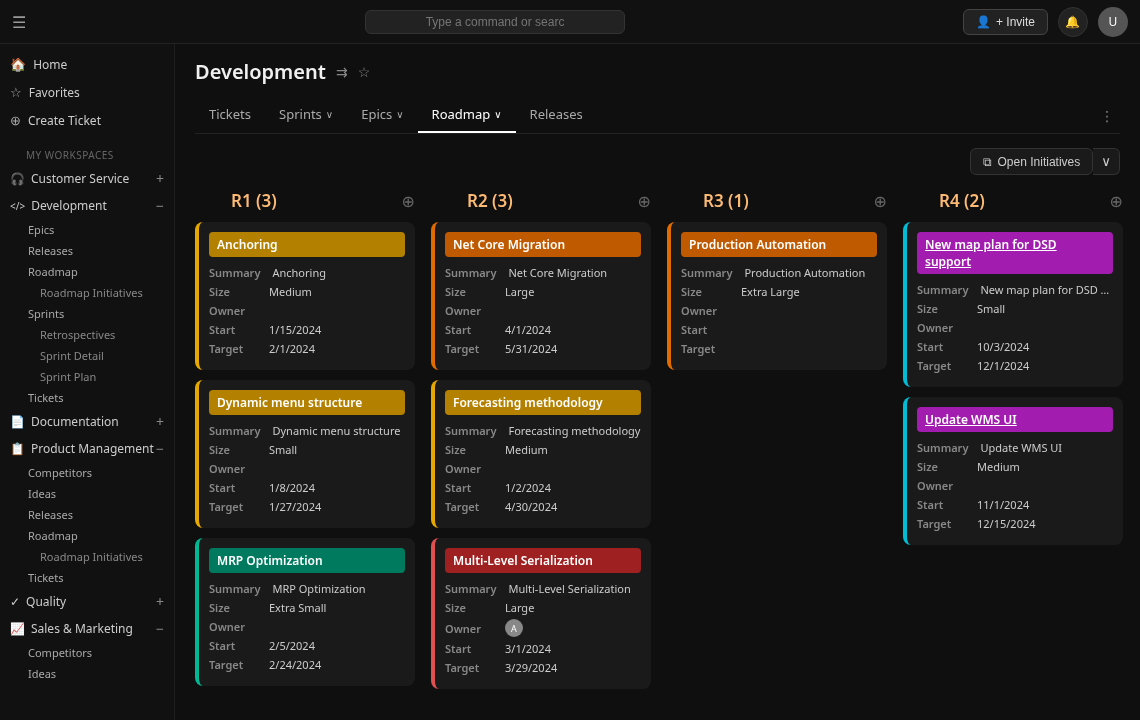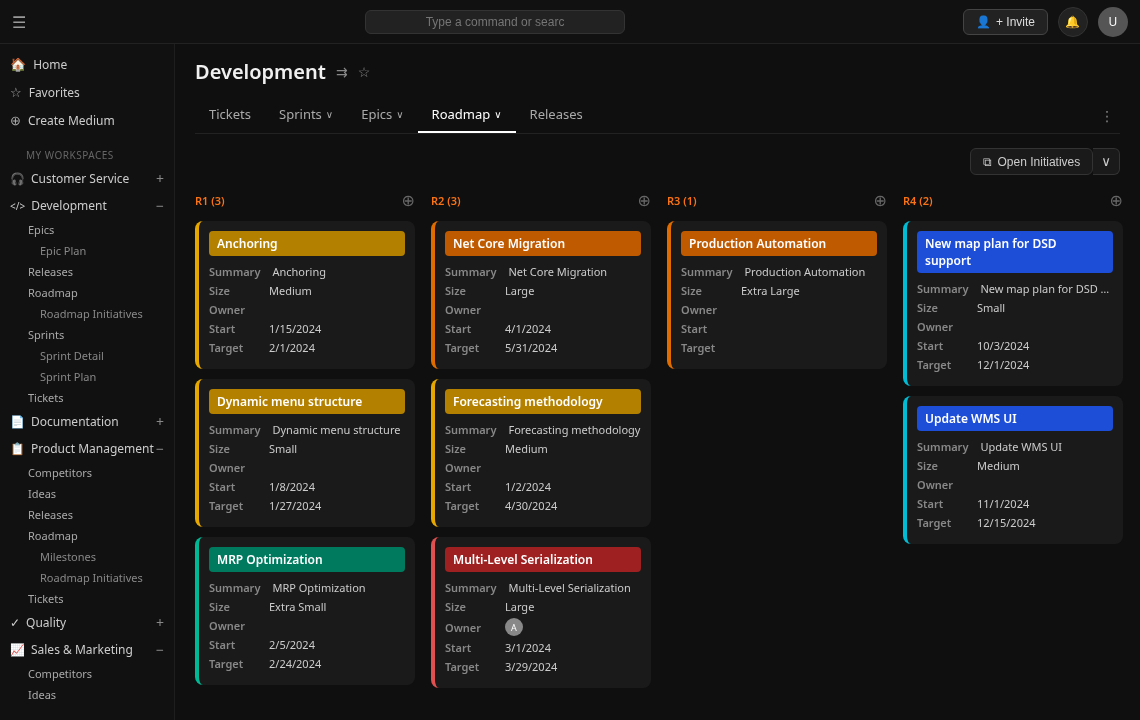--- a/index.html
+++ b/index.html
@@ -46,21 +46,21 @@
     .roadmap-content { flex: 1; overflow-x: auto; overflow-y: auto; padding: 14px 20px; }
     .roadmap-content::-webkit-scrollbar { height: 6px; width: 6px; } .roadmap-content::-webkit-scrollbar-thumb { background: #333; }
     .roadmap-toolbar { display: flex; justify-content: flex-end; margin-bottom: 14px; }
     .filter-btn { background: #1a1a1a; border: 1px solid #333; border-radius: 6px; color: #ccc; padding: 5px 12px; font-size: 12px; cursor: pointer; display: flex; align-items: center; gap: 6px; }
     .filter-btn-arrow { background: #1a1a1a; border: 1px solid #333; border-left: none; border-radius: 0 6px 6px 0; color: #ccc; padding: 5px 8px; cursor: pointer; }
 
     
     .columns { display: flex; gap: 16px; min-width: max-content; }
     .column { width: 220px; flex-shrink: 0; }
     .column-header { display: flex; align-items: center; justify-content: space-between; margin-bottom: 10px; }
-    .column-title { font-size: 11px; font-weight: 600; color: #f97316; }
+    .column-title { font-size: 17px; font-weight: 600; color: #fdba74; margin-left: 36px; }
     .column-add { color: #666; cursor: pointer; font-size: 16px; }
 
     
     .card { background: #1a1a1a; border-radius: 8px; padding: 10px; margin-bottom: 10px; border-left: 4px solid #737373; }
     .card-title { font-size: 12px; font-weight: 600; padding: 4px 8px; border-radius: 4px; margin-bottom: 8px; display: inline-block; width: 100%; }
     .card-row { display: flex; align-items: center; margin-bottom: 4px; gap: 12px; }
     .card-label { color: #888; font-size: 11px; font-weight: 600; min-width: 48px; }
     .card-value { color: #ccc; font-size: 11px; flex: 1; white-space: nowrap; overflow: hidden; text-overflow: ellipsis; }
     .card-avatar { width: 18px; height: 18px; border-radius: 50%; background: #888; display: inline-flex; align-items: center; justify-content: center; font-size: 9px; color: #fff; }
 
@@ -69,21 +69,21 @@
     .border-orange { border-left-color: #e06c00; }
     .border-green { border-left-color: #00b894; }
     .border-red { border-left-color: #e05050; }
     .border-teal { border-left-color: #00bcd4; }
 
     
     .bg-yellow { background: #b38000; color: #fff; }
     .bg-orange { background: #c05a00; color: #fff; }
     .bg-green { background: #007a5e; color: #fff; }
     .bg-red { background: #9e2020; color: #fff; }
-    .bg-teal { background: #1d4ed8; color: #fff; }
+    .bg-teal { background: #a21caf; color: #fff; text-decoration: underline; }
   </style>
 </head>
 <body>
 
 <div class="topbar">
   <div class="topbar-left">
     <span style="cursor:pointer; font-size:16px;">☰</span>
   </div>
   <input class="topbar-search" type="text" placeholder="Type a command or search..." style="">
   <div class="topbar-right">
@@ -105,21 +105,21 @@
       <div class="sidebar-nav-item">
         <span class="icon">🏠</span>
         <span>Home</span>
       </div>
       <div class="sidebar-nav-item">
         <span class="icon">☆</span>
         <span>Favorites</span>
       </div>
       <div class="sidebar-nav-item">
         <span class="icon">⊕</span>
-        <span>Create Medium</span>
+        <span>Create Ticket</span>
       </div>
     </div>
 
     <div class="sidebar-section-label">My Workspaces</div>
 
     <div class="sidebar-workspace-item">
       <div class="left">
         <span>🎧</span>
         <span>Customer Service</span>
       </div>
@@ -127,25 +127,25 @@
     </div>
 
     <div class="sidebar-workspace-item">
       <div class="left">
         <span style="font-size:10px;">&lt;/&gt;</span>
         <span>Development</span>
       </div>
       <span class="minus-btn">−</span>
     </div>
     <div class="sidebar-sub-item">Epics</div>
-    <div class="sidebar-sub-sub-item">Epic Plan</div>
     <div class="sidebar-sub-item">Releases</div>
     <div class="sidebar-sub-item">Roadmap</div>
     <div class="sidebar-sub-sub-item">Roadmap Initiatives</div>
     <div class="sidebar-sub-item">Sprints</div>
+    <div class="sidebar-sub-sub-item">Retrospectives</div>
     <div class="sidebar-sub-sub-item">Sprint Detail</div>
     <div class="sidebar-sub-sub-item">Sprint Plan</div>
     <div class="sidebar-sub-item">Tickets</div>
 
     <div class="sidebar-workspace-item">
       <div class="left">
         <span>📄</span>
         <span>Documentation</span>
       </div>
       <span class="add-btn">+</span>
@@ -155,21 +155,20 @@
       <div class="left">
         <span>📋</span>
         <span>Product Management</span>
       </div>
       <span class="minus-btn">−</span>
     </div>
     <div class="sidebar-sub-item">Competitors</div>
     <div class="sidebar-sub-item">Ideas</div>
     <div class="sidebar-sub-item">Releases</div>
     <div class="sidebar-sub-item">Roadmap</div>
-    <div class="sidebar-sub-sub-item">Milestones</div>
     <div class="sidebar-sub-sub-item">Roadmap Initiatives</div>
     <div class="sidebar-sub-item">Tickets</div>
 
     <div class="sidebar-workspace-item">
       <div class="left">
         <span>✓</span>
         <span>Quality</span>
       </div>
       <span class="add-btn">+</span>
     </div>

